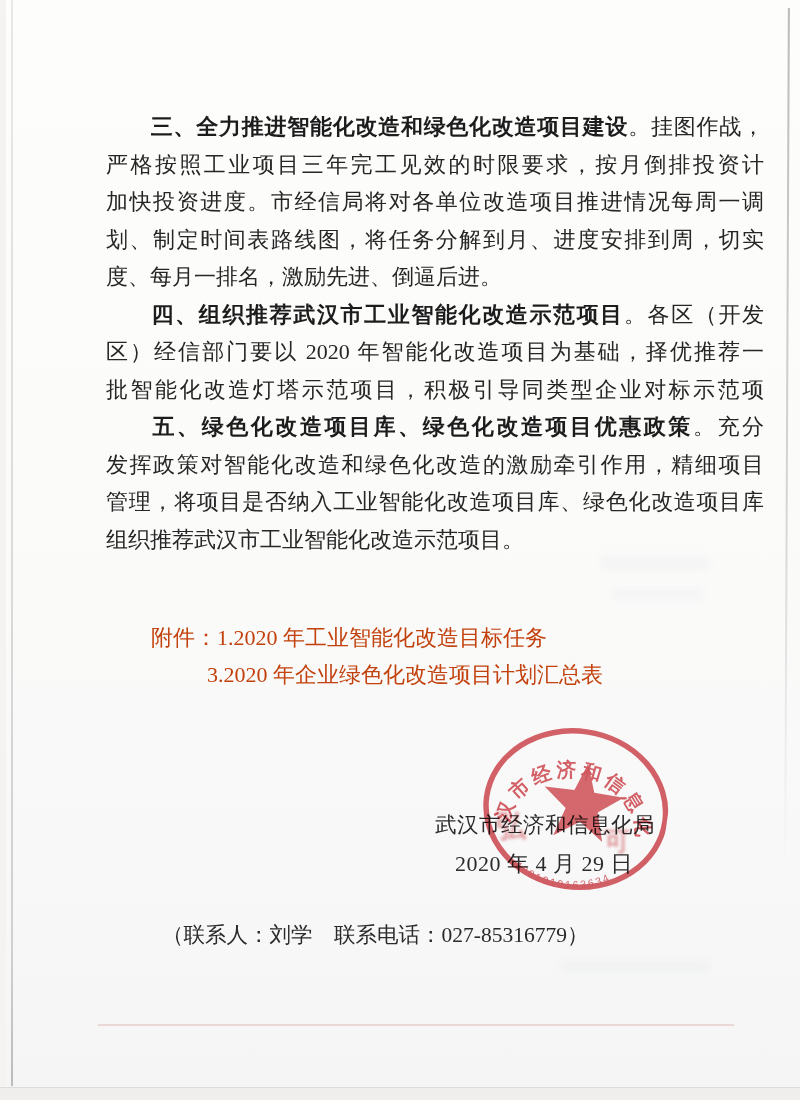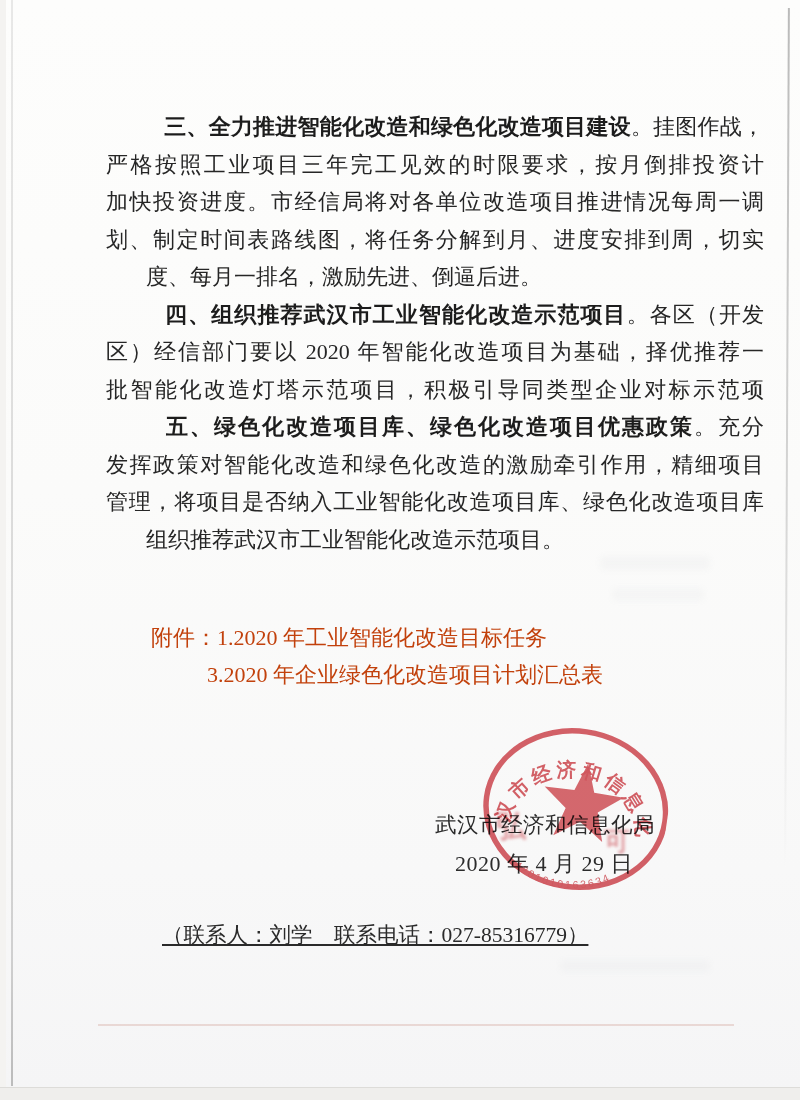--- a/index.html
+++ b/index.html
@@ -35,45 +35,45 @@
     position:absolute; left:98px; top:1024px; width:636px; height:2px;
     background:rgba(210,160,150,.35); filter:blur(.7px);
   }
   
   .doc-text {
     position:absolute; left:106px; top:108px; width:658px;
     font-size:22px; line-height:37.5px; color:#262626;
     letter-spacing:0;
   }
   .tline { text-align:justify; text-align-last:justify; white-space:nowrap; }
-  .tline.last { text-align-last:left;margin-left:40px; }
+  .tline.last { text-align-last:left; }
   .para-indent { display:inline-block; width:44px; }
   .hd {
     font-family:Liberation Sans, sans-serif;
-    font-weight:700; color:#1c1c1c;margin-left:14px;
+    font-weight:700; color:#1c1c1c;
   }
   
   .attachments {
     position:absolute; left:151px; top:619px;
     font-size:22px; line-height:37px; color:#c2410c;
   }
   .att-indent { padding-left:56px; }
   
   .sig-org {
     position:absolute; left:435px; top:810px;
     font-size:21.5px; letter-spacing:.5px; color:#2b2b2b; white-space:nowrap;
   }
   .sig-date {
     position:absolute; left:455px; top:849px;
     font-size:22px; letter-spacing:.5px; color:#2b2b2b; white-space:nowrap;text-align:right;
   }
   
   .contact {
     position:absolute; left:162px; top:920px;
-    font-size:21.5px; color:#2a2a2a; white-space:nowrap;text-decoration:underline;
+    font-size:21.5px; color:#2a2a2a; white-space:nowrap;
   }
   
   .seal {
     position:absolute; left:468px; top:720px; width:200px; height:174px;
     transform:rotate(8deg);
     mix-blend-mode:multiply; opacity:.92;
   }
   .seal-ghost {
     position:absolute; color:#d4565e; font-size:30px; filter:blur(1.5px); opacity:.55;
     font-family:"Liberation Sans",sans-serif; font-weight:700;

